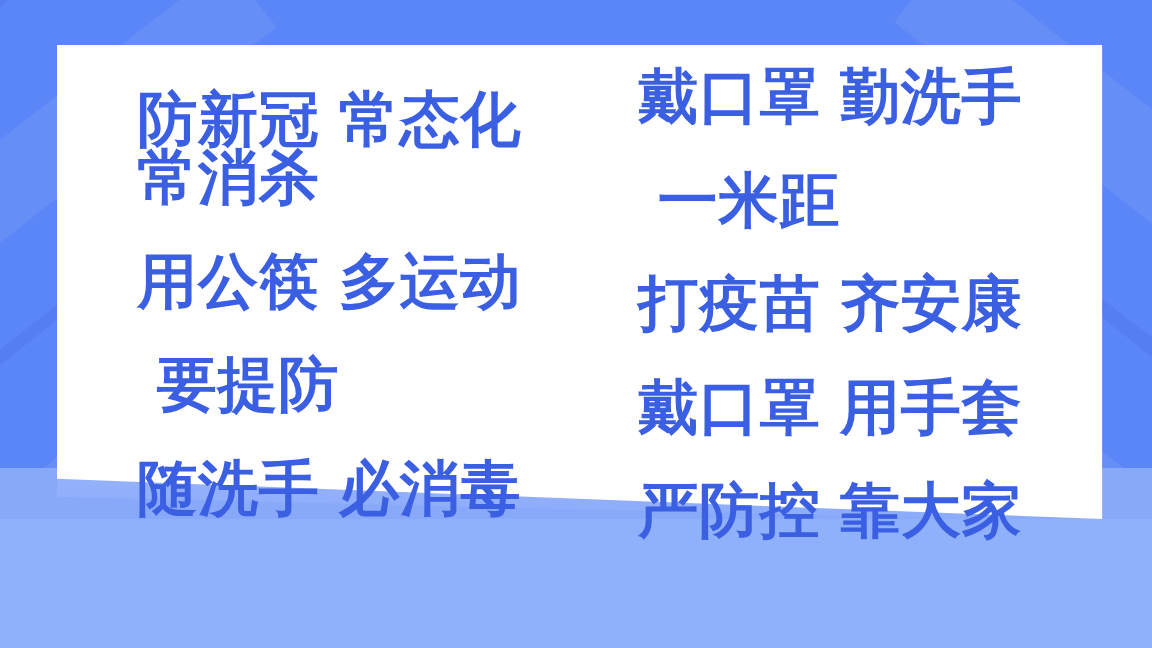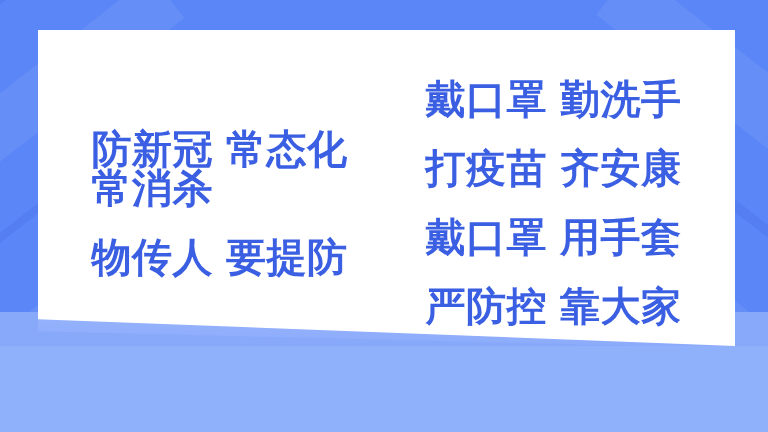--- a/index.html
+++ b/index.html
@@ -157,33 +157,39 @@
 
     <div class="col">
       <div class="line">
         <span>防新冠</span>
         <span class="seg-b">常态化</span>
       </div>
       <div class="line">
         <span>常消杀</span>
       </div>
       <div class="line">
-        <span>物传人</span>
+        <span>用公筷</span>
+        <span class="seg-b">多运动</span>
+      </div>
+      <div class="line">
         <span class="seg-b">要提防</span>
       </div>
       <div class="line">
+        <span>随洗手</span>
+        <span class="seg-b">必消毒</span>
       </div>
     </div>
 
     <div class="col">
       <div class="line">
         <span>戴口罩</span>
         <span class="seg-b">勤洗手</span>
       </div>
       <div class="line">
+        <span class="seg-b">一米距</span>
       </div>
       <div class="line">
         <span>打疫苗</span>
         <span class="seg-b">齐安康</span>
       </div>
       <div class="line">
         <span>戴口罩</span>
         <span class="seg-b">用手套</span>
       </div>
       <div class="line">

